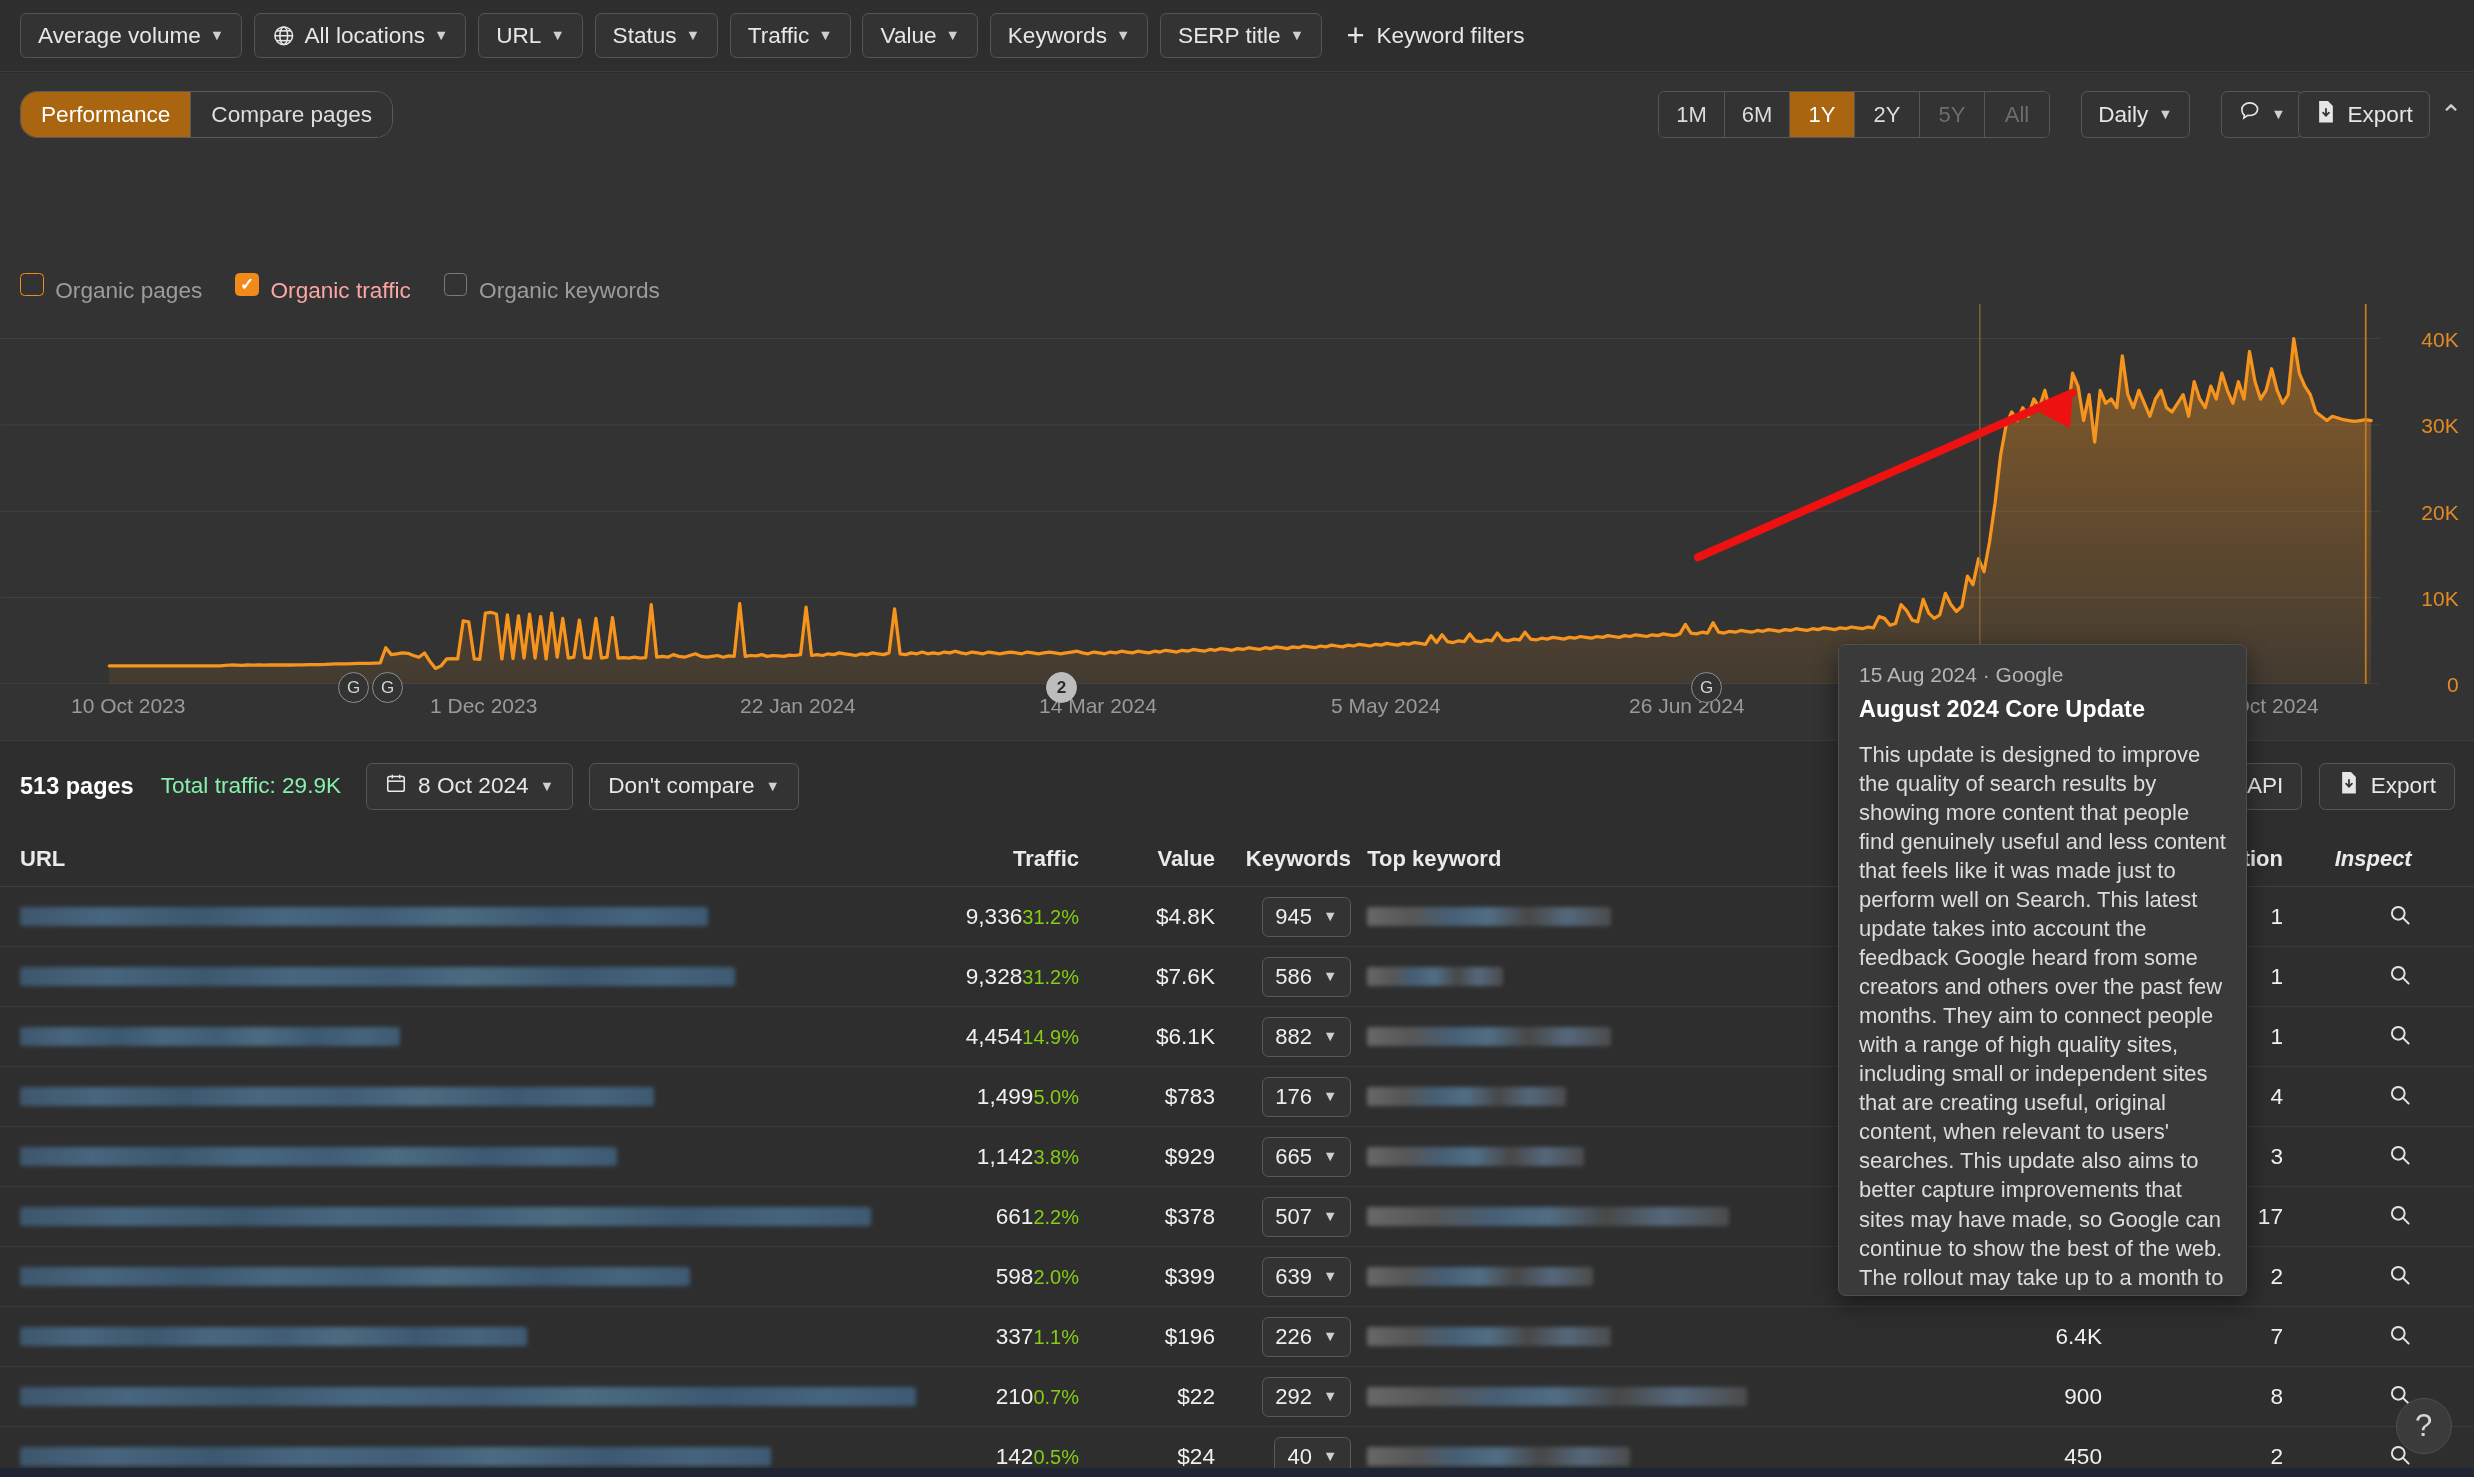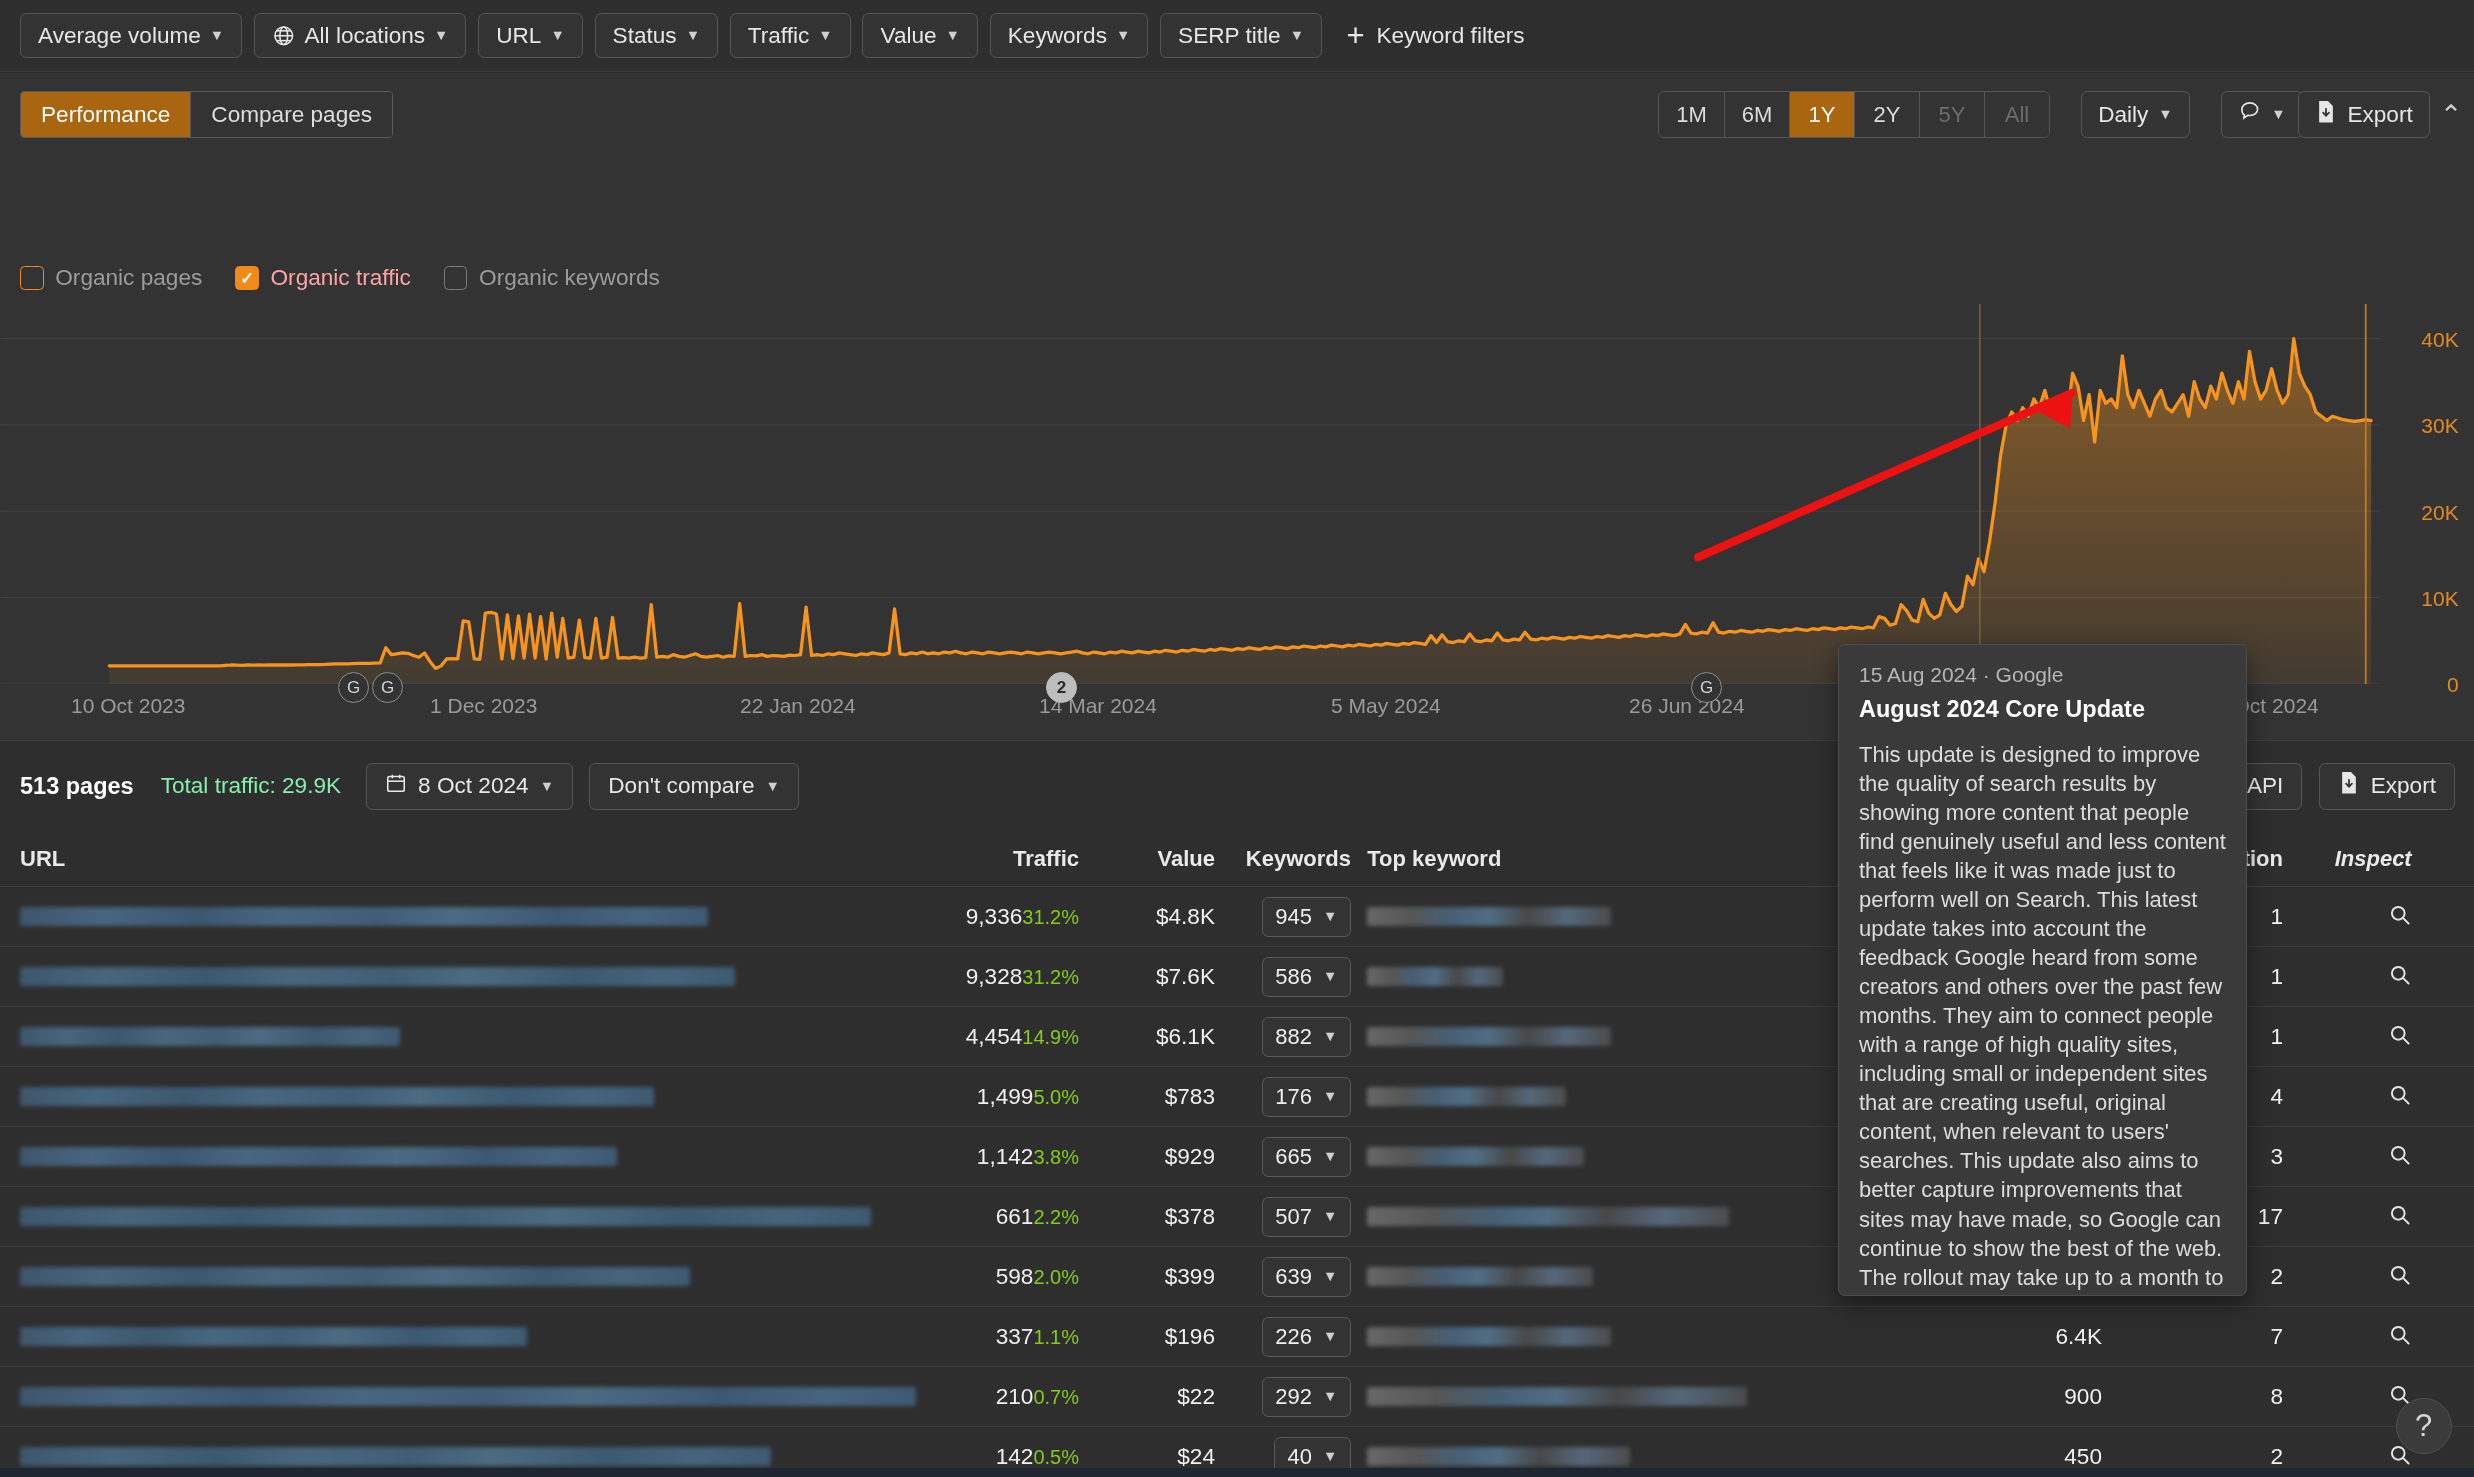--- a/index.html
+++ b/index.html
@@ -37,21 +37,21 @@
   
   .chartpanel {
     position: absolute; top: 73px; left: 0; width: 2475px; height: 667px;
     background: #333333;
   }
   .chart-head {
     position: relative; height: 83px; padding: 0 20px;
     display: flex; align-items: center;
   }
   .segmented {
-    display: flex; border: 0.9px solid #5a5a5a; border-radius: 4px; overflow: hidden;
+    display: flex; border: 0.9px solid #5a5a5a; border-radius: 17px; overflow: hidden;
     height: 47px;
   }
   .seg {
     display: flex; align-items: center; padding: 0 20px;
     font-size: 22.6px; color: #dedede; background: #333; cursor: pointer;
   }
   .seg.active { background: #a9650f; color: #fff; }
   .seg + .seg { border-left: 0.9px solid #5a5a5a; }
 
   .rangegroup {
@@ -87,21 +87,21 @@
   }
   .legend-item { display: flex; align-items: center; gap: 11.8px; margin-right: 33px; cursor: pointer; }
   .cbx {
     width: 23.5px; height: 23.5px; border-radius: 4.5px;
     border: 1.8px solid #7a7a7a; background: transparent;
     display: flex; align-items: center; justify-content: center;
   }
   .cbx.orange-outline { border-color: #f28a1b; }
   .cbx.checked { background: #f28a1b; border-color: #f28a1b; }
   .cbx .tick { color: #fff; font-size: 17px; line-height: 1; font-weight: bold; }
-  .lg-label { color: #9c9c9c; }
+  .lg-label { color: #9c9c9c; margin-top: 13px; }
   .lg-label.on { color: #fca5a5; }
 
   
   .chartbody { position: absolute; top: 231px; left: 0; width: 2475px; height: 380px; }
   .chart-svg { position: absolute; top: 0; left: 0; }
   .ylabels { position: absolute; top: 0; right: 16.3px; width: 81px; height: 380px; }
   .ylab {
     position: absolute; right: 0; font-size: 21px; color: #e08a25; text-align: right; width: 81px;
   }
   .xaxis { position: absolute; top: 621px; left: 0; width: 2475px; height: 45px; }

